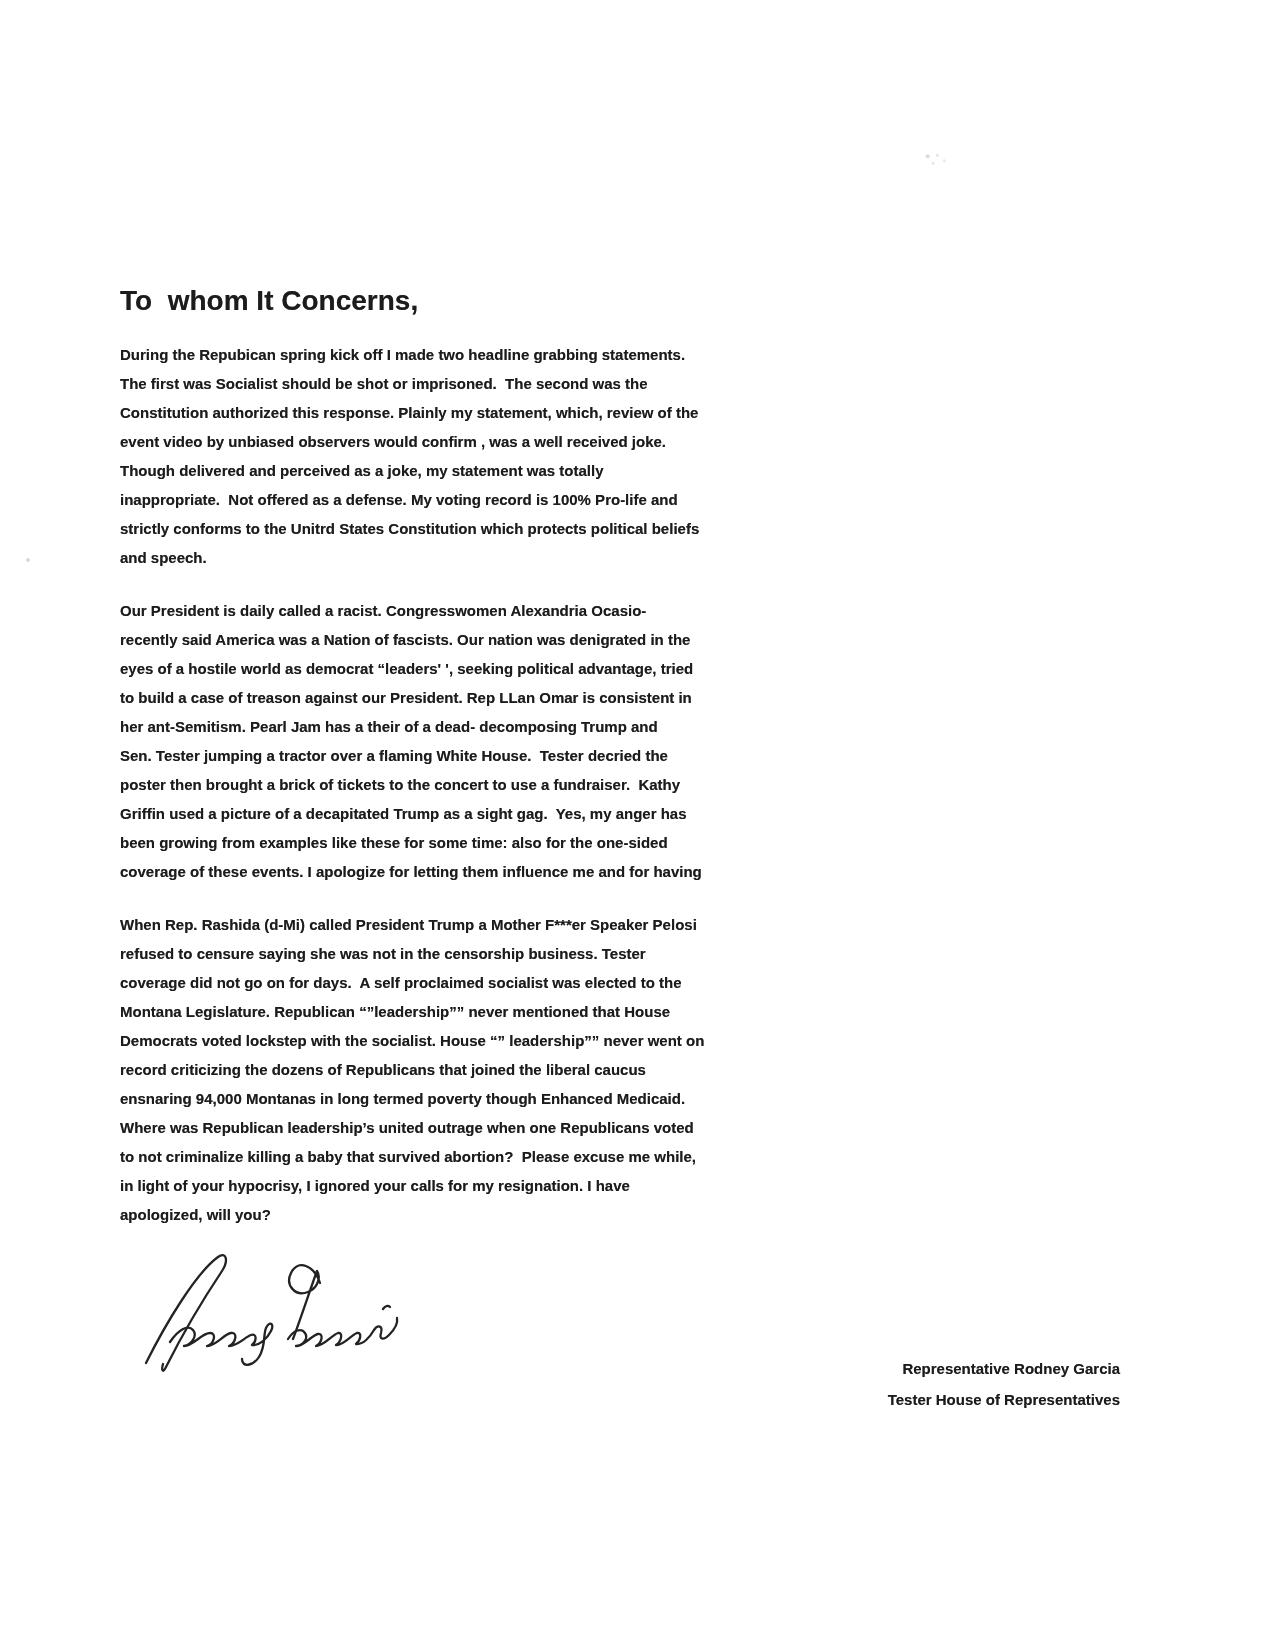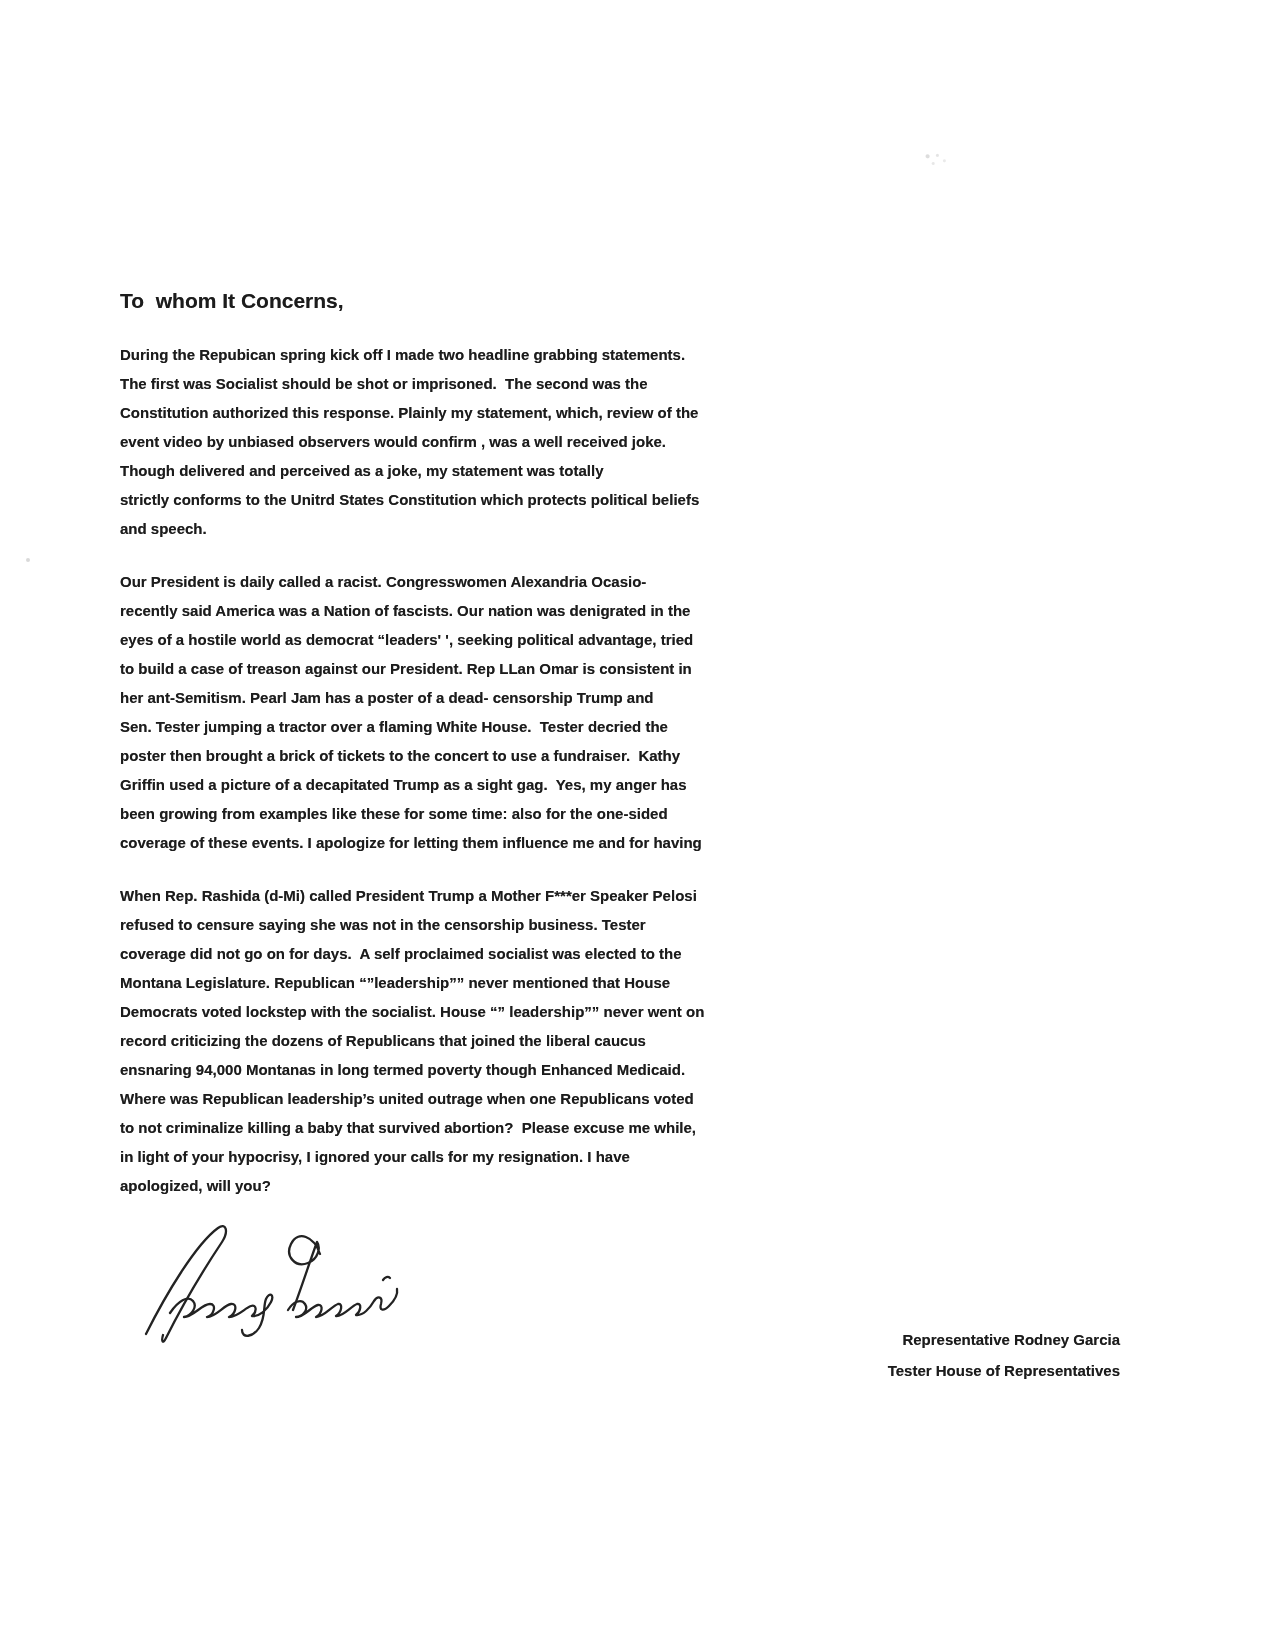--- a/index.html
+++ b/index.html
@@ -17,21 +17,21 @@
     font-weight: 700;
     color: #1c1c1c;
   }
   .letter {
     position: absolute;
     top: 286px;
     left: 120px;
     width: 1000px;
   }
   .salutation {
-    font-size: 21px;
+    font-size: 28px;
     line-height: 29px;
     margin-bottom: 25px;
     white-space: pre;
     text-shadow: 0 0 0.5px rgba(20,20,20,0.55);
   }
   .para { margin: 0 0 24px 0; }
   .line {
     font-size: 15px;
     line-height: 29px;
     white-space: pre;
@@ -87,29 +87,30 @@
 
     <div class="salutation">To  whom It Concerns,</div>
 
     <div id="paragraphs">
         <div class="para">
           <div class="line">During the Repubican spring kick off I made two headline grabbing statements.</div>
           <div class="line">The first was Socialist should be shot or imprisoned.  The second was the</div>
           <div class="line">Constitution authorized this response. Plainly my statement, which, review of the</div>
           <div class="line">event video by unbiased observers would confirm , was a well received joke.</div>
           <div class="line">Though delivered and perceived as a joke, my statement was totally</div>
+          <div class="line">inappropriate.  Not offered as a defense. My voting record is 100% Pro-life and</div>
           <div class="line">strictly conforms to the Unitrd States Constitution which protects political beliefs</div>
           <div class="line">and speech.</div>
         </div>
         <div class="para">
           <div class="line">Our President is daily called a racist. Congresswomen Alexandria Ocasio-</div>
           <div class="line">recently said America was a Nation of fascists. Our nation was denigrated in the</div>
           <div class="line">eyes of a hostile world as democrat “leaders' ', seeking political advantage, tried</div>
           <div class="line">to build a case of treason against our President. Rep LLan Omar is consistent in</div>
-          <div class="line">her ant-Semitism. Pearl Jam has a poster of a dead- censorship Trump and</div>
+          <div class="line">her ant-Semitism. Pearl Jam has a their of a dead- decomposing Trump and</div>
           <div class="line">Sen. Tester jumping a tractor over a flaming White House.  Tester decried the</div>
           <div class="line">poster then brought a brick of tickets to the concert to use a fundraiser.  Kathy</div>
           <div class="line">Griffin used a picture of a decapitated Trump as a sight gag.  Yes, my anger has</div>
           <div class="line">been growing from examples like these for some time: also for the one-sided</div>
           <div class="line">coverage of these events. I apologize for letting them influence me and for having</div>
         </div>
         <div class="para">
           <div class="line">When Rep. Rashida (d-Mi) called President Trump a Mother F***er Speaker Pelosi</div>
           <div class="line">refused to censure saying she was not in the censorship business. Tester</div>
           <div class="line">coverage did not go on for days.  A self proclaimed socialist was elected to the</div>

